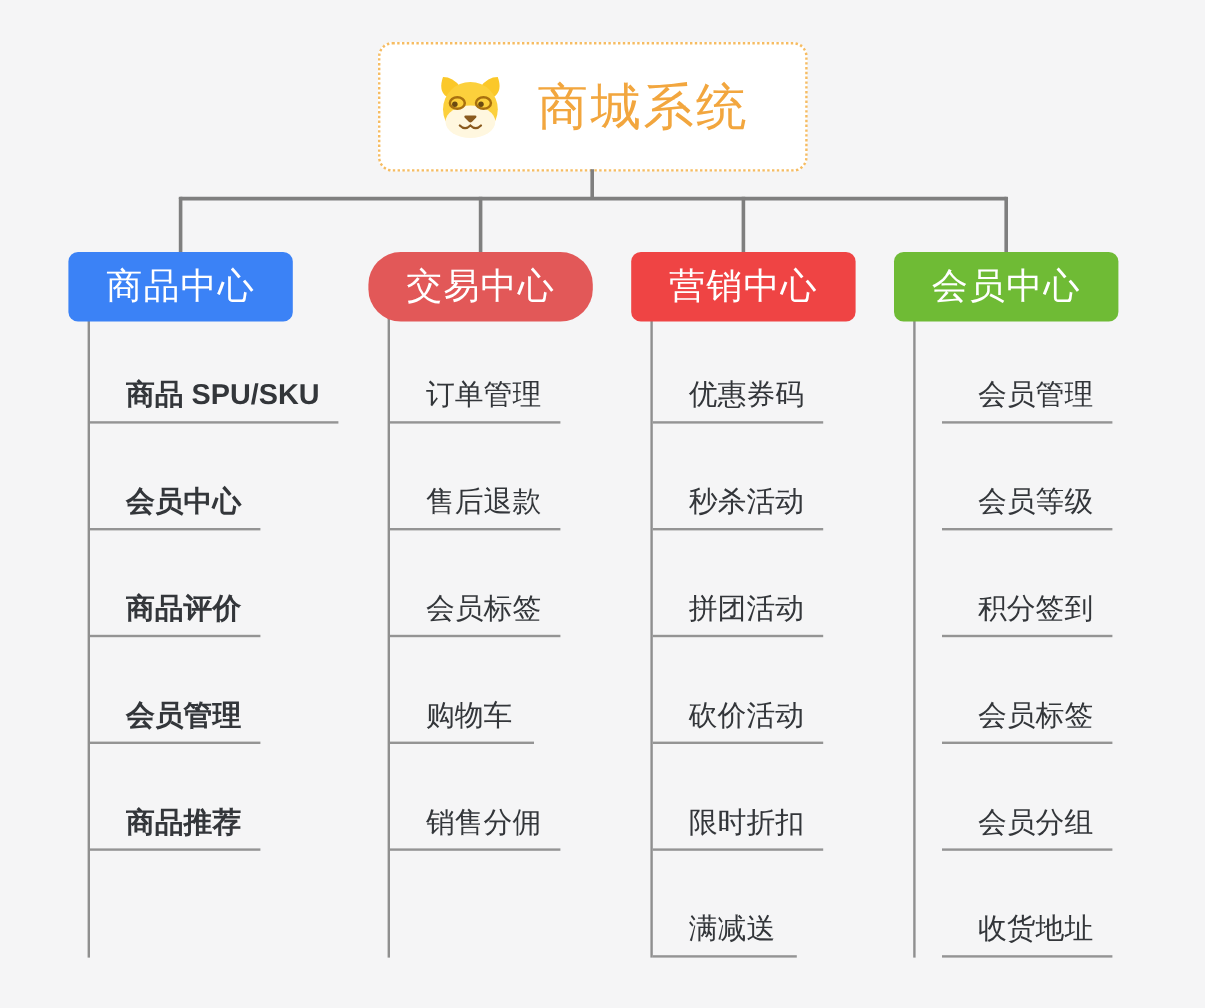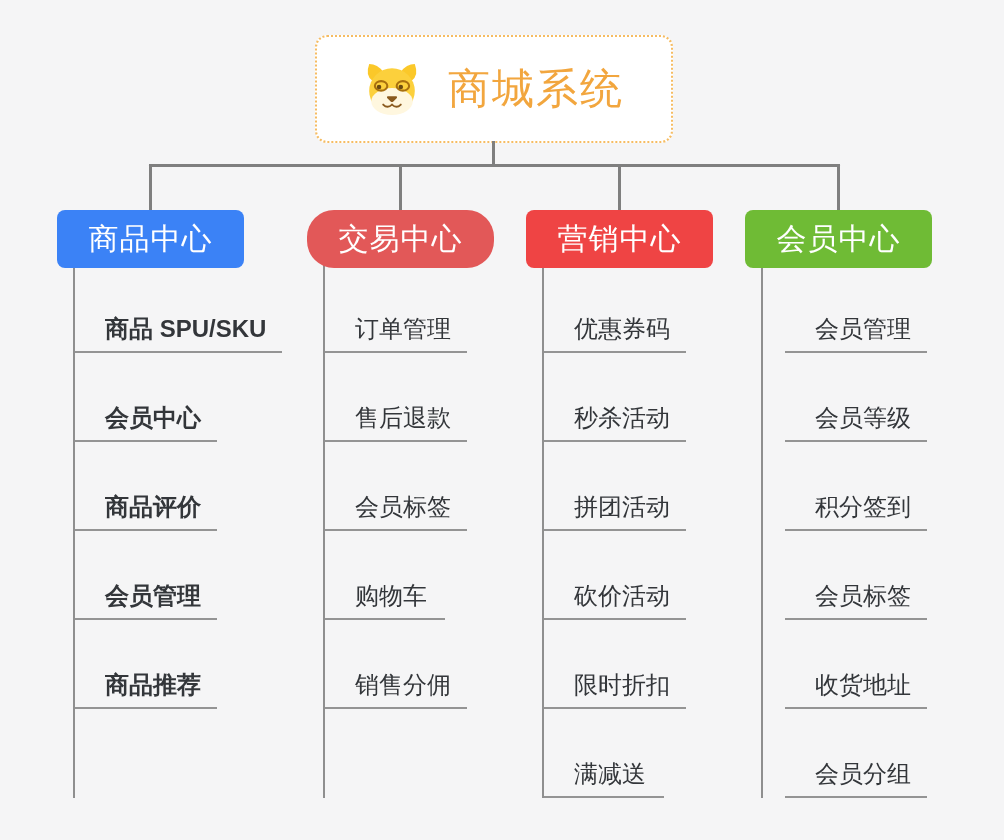--- a/index.html
+++ b/index.html
@@ -110,17 +110,17 @@
     <div class="item">限时折扣</div>
     <div class="item">满减送</div>
   </div>
 
   <div class="branch-header bh-3" style="background-color: rgb(111, 187, 53); font-family: Liberation Serif, serif;">会员中心</div>
   <div class="col col-3">
     <div class="item">会员管理</div>
     <div class="item">会员等级</div>
     <div class="item">积分签到</div>
     <div class="item">会员标签</div>
+    <div class="item">会员分组</div>
     <div class="item">收货地址</div>
-    <div class="item">会员分组</div>
   </div>
 
 </div>
 
 </body></html>

